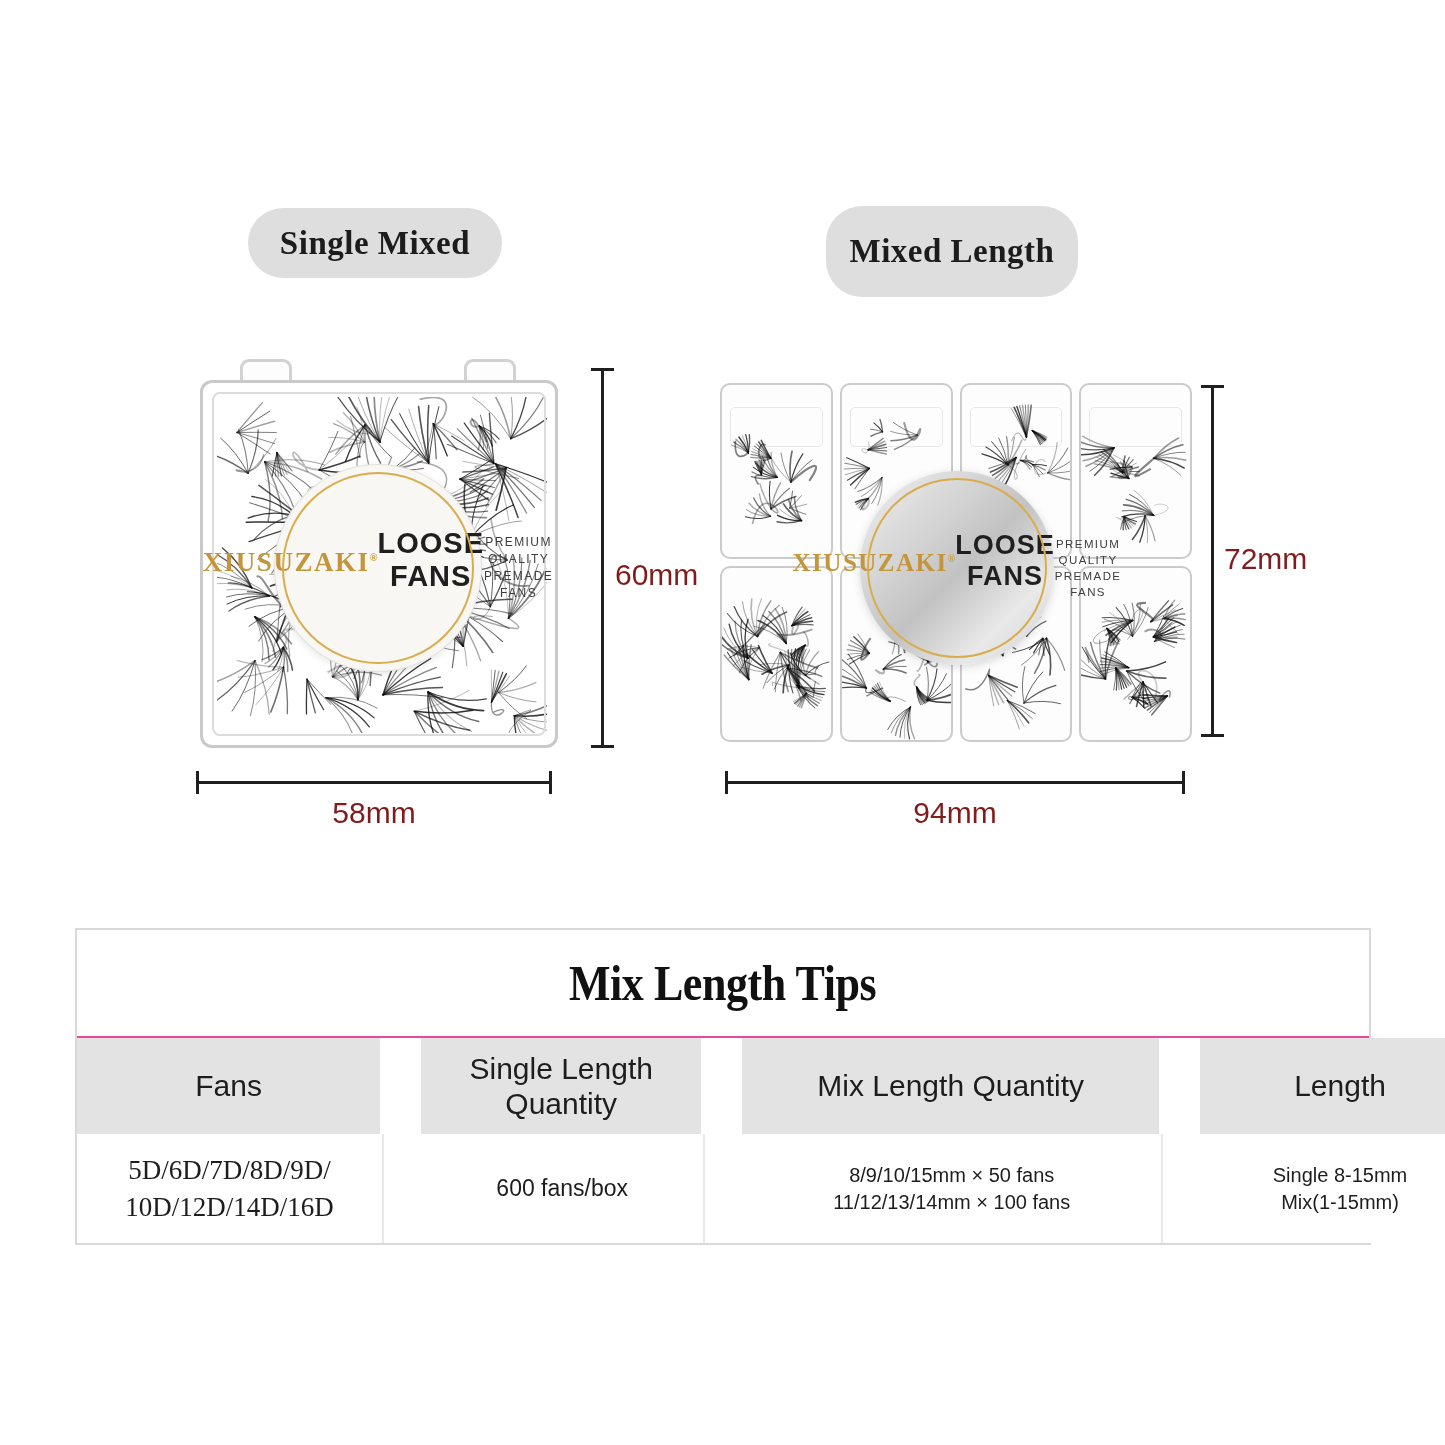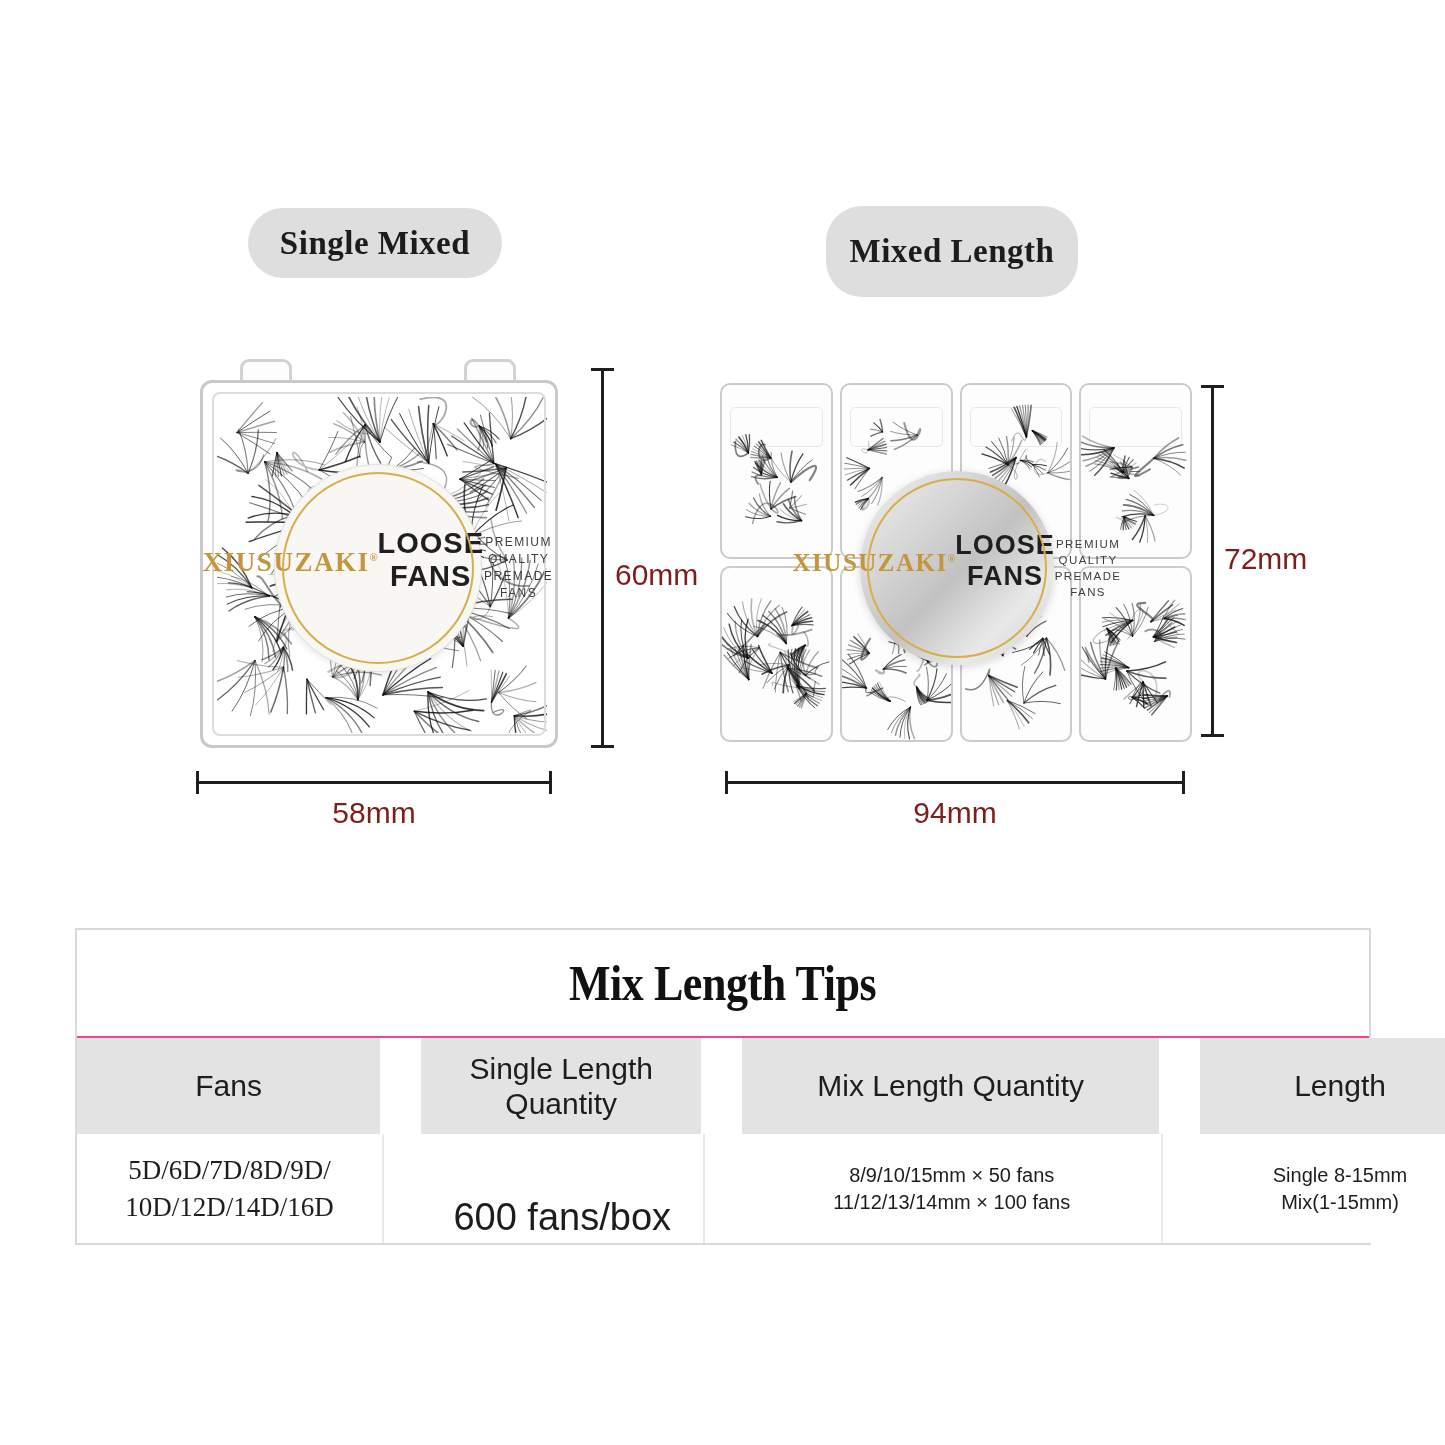--- a/index.html
+++ b/index.html
@@ -63,21 +63,21 @@
   
   #tips-table { position:absolute; left:75px; top:928px; width:1296px; border:2px solid #d9d9d9; background:#fff; }
   #table-title-row { height:108px; display:flex; align-items:center; justify-content:center; border-bottom:2px solid #ec4899; }
   #table-title-row h2 { font-family:"Liberation Serif", serif; font-weight:bold; font-size:50px; color:#111; transform:scaleX(0.88); letter-spacing:-0.5px; }
   .t-row { display:grid; grid-template-columns:23.77% 22.0% 32.57% 21.66%;gap:37px; }
   .t-head-cell { height:96px; background:#e3e3e3; display:flex; align-items:center; justify-content:center; text-align:center; font-size:30px; color:#1d1d1d; line-height:1.18; padding:0 30px; border-right:4px solid #ffffff; }
   .t-head-cell:last-child { border-right:none; }
   .t-data-cell { height:109px; display:flex; flex-direction:column; align-items:center; justify-content:center; text-align:center; font-size:20px; color:#1d1d1d; line-height:1.35; border-right:2px solid #e9e9e9; background:#fff; }
   .t-data-cell:last-child { border-right:none; }
   .t-data-cell.serif { font-family:"Liberation Serif", serif; font-size:27px; }
-  .t-data-cell.big { font-size:38px;justify-content:flex-end; }
+  .t-data-cell.big { font-size:23px; }
 </style>
 </head>
 <body>
 
 <div id="canvas">
 
   <div class="badge" id="badge-single">
     <span>Single Mixed</span>
   </div>
   <div class="badge" id="badge-mixed">

